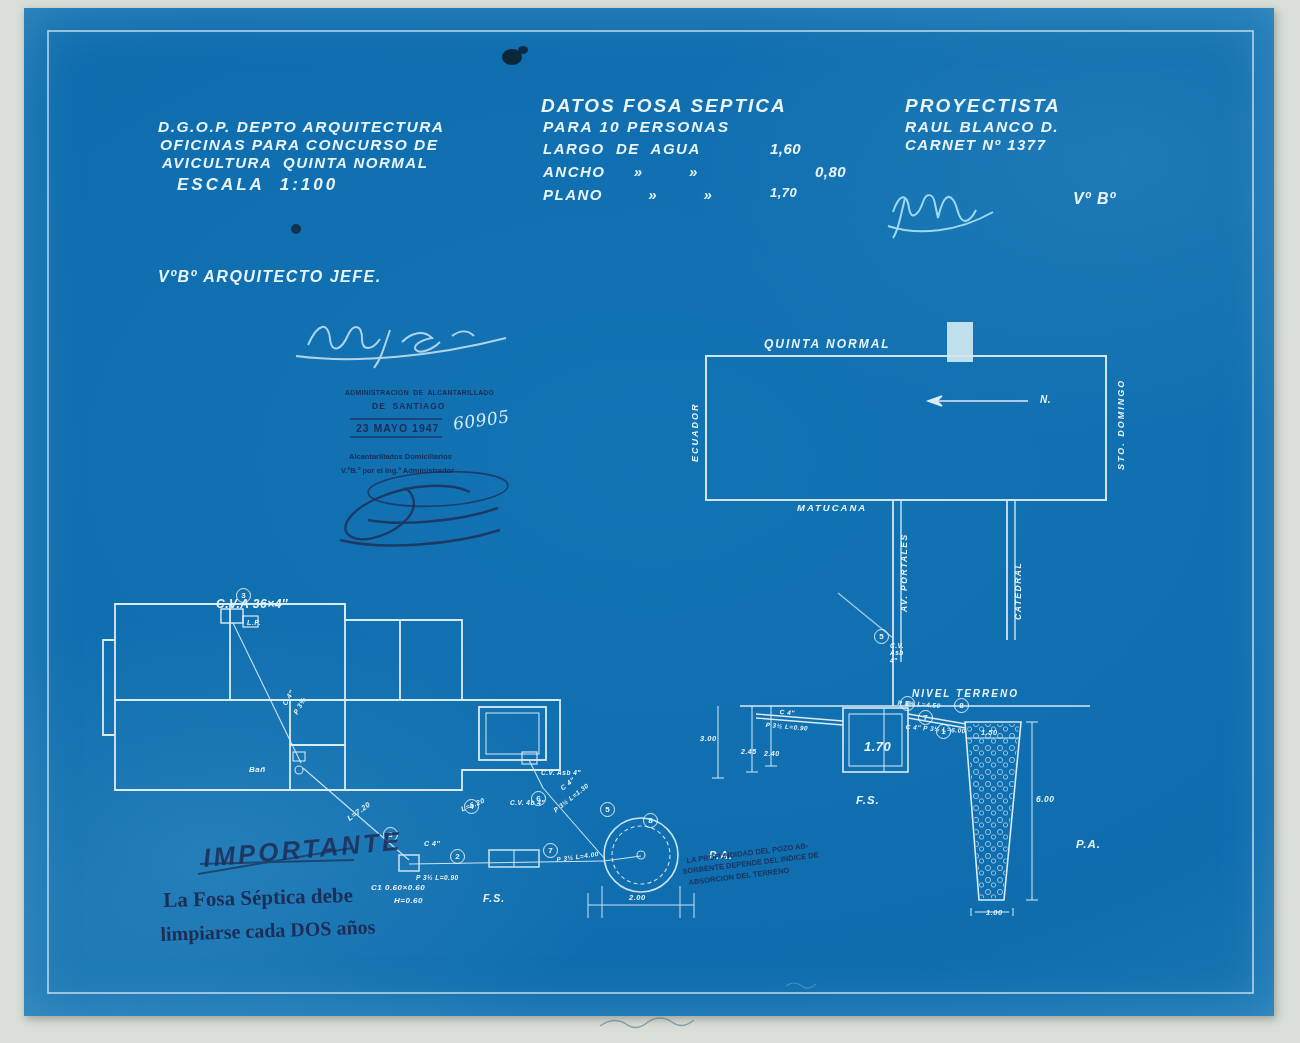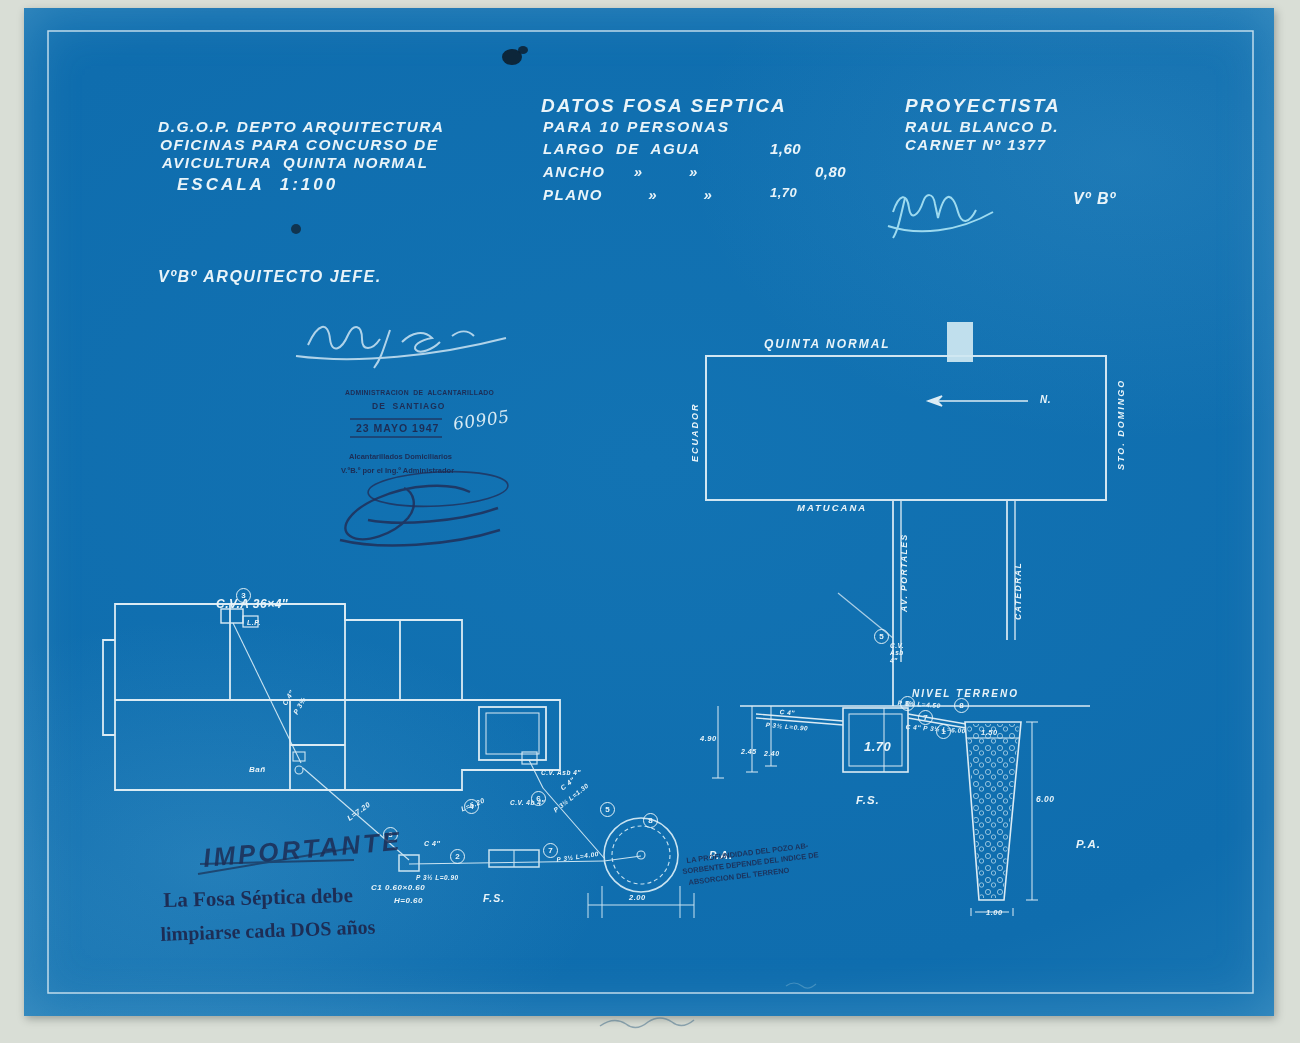--- a/index.html
+++ b/index.html
@@ -211,21 +211,21 @@
   <div class="cnum" style="left:212px;top:580px">3</div>
   <div class="cnum" style="left:359px;top:819px">3</div>
   <div class="cnum" style="left:440px;top:791px">4</div>
   <div class="cnum" style="left:426px;top:841px">2</div>
   <div class="cnum" style="left:507px;top:783px">6</div>
   <div class="cnum" style="left:576px;top:794px">5</div>
   <div class="cnum" style="left:519px;top:835px">7</div>
   <div class="cnum" style="left:619px;top:805px">8</div>
 
   <div class="lbl" style="left:888px;top:680px;font-size:10px;letter-spacing:2px">NIVEL TERRENO</div>
-  <div class="lbl" style="left:676px;top:727px;font-size:7.5px">4.90</div>
+  <div class="lbl" style="left:676px;top:727px;font-size:7.5px">3.00</div>
   <div class="lbl" style="left:717px;top:740px;font-size:7px">2.45</div>
   <div class="lbl" style="left:740px;top:742px;font-size:7px">2.40</div>
   <div class="lbl" style="left:756px;top:700px;font-size:6.5px;transform:rotate(5deg)">C 4″</div>
   <div class="lbl" style="left:742px;top:713px;font-size:6.5px;transform:rotate(5deg)">P 3½ L=0.90</div>
   <div class="lbl" style="left:840px;top:732px;font-size:13px">1.70</div>
   <div class="lbl" style="left:874px;top:691px;font-size:6.5px;transform:rotate(4deg)">P 3% L=4.50</div>
   <div class="lbl" style="left:882px;top:715px;font-size:6.5px;transform:rotate(4deg)">C 4″ P 3½ L=6.00</div>
   <div class="lbl" style="left:957px;top:721px;font-size:7.5px">1.50</div>
   <div class="lbl" style="left:1012px;top:787px;font-size:8.5px">6.00</div>
   <div class="lbl" style="left:962px;top:901px;font-size:7.5px">1.00</div>

